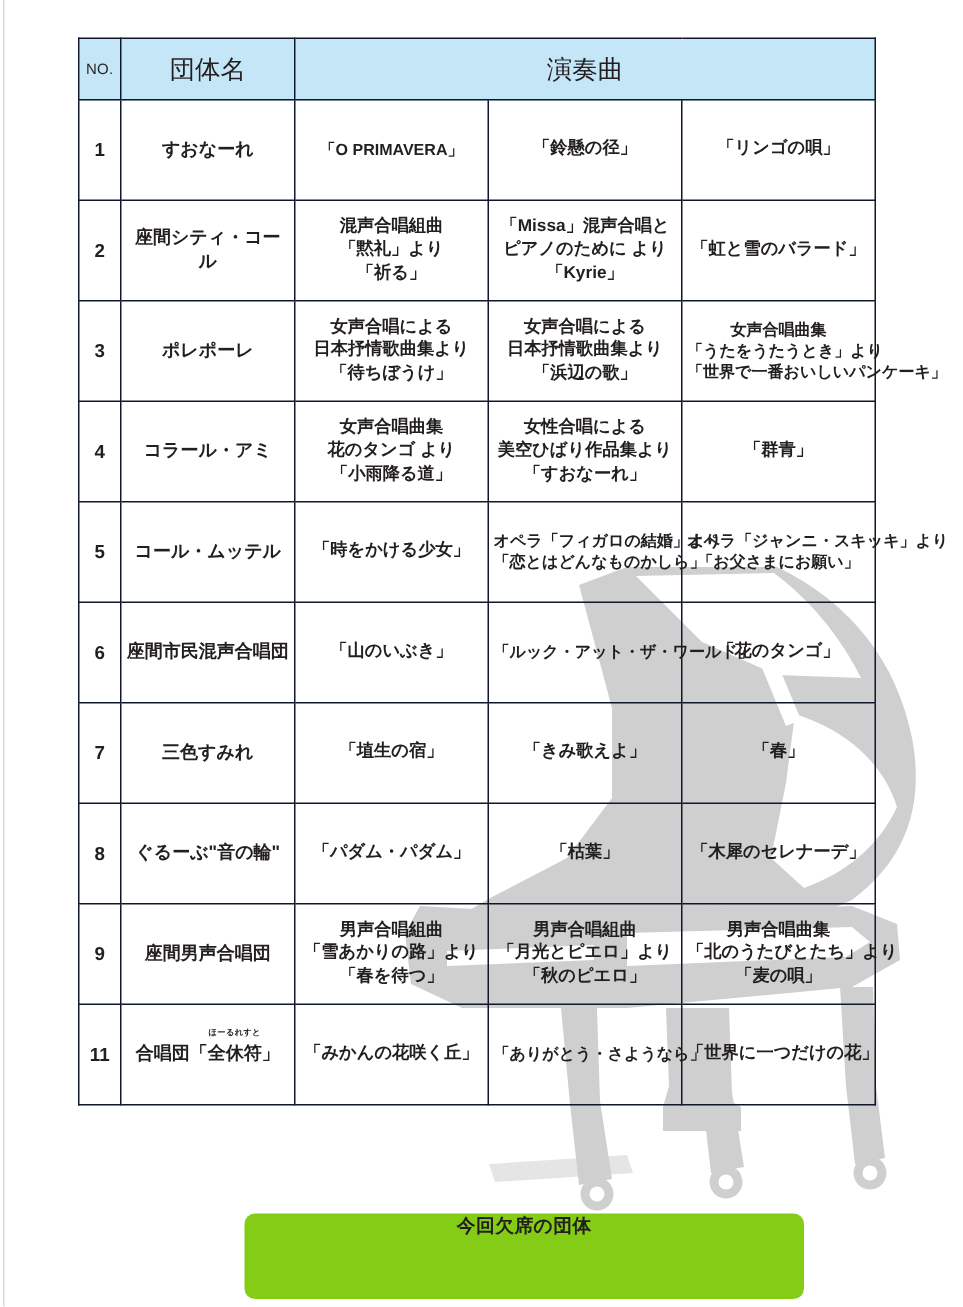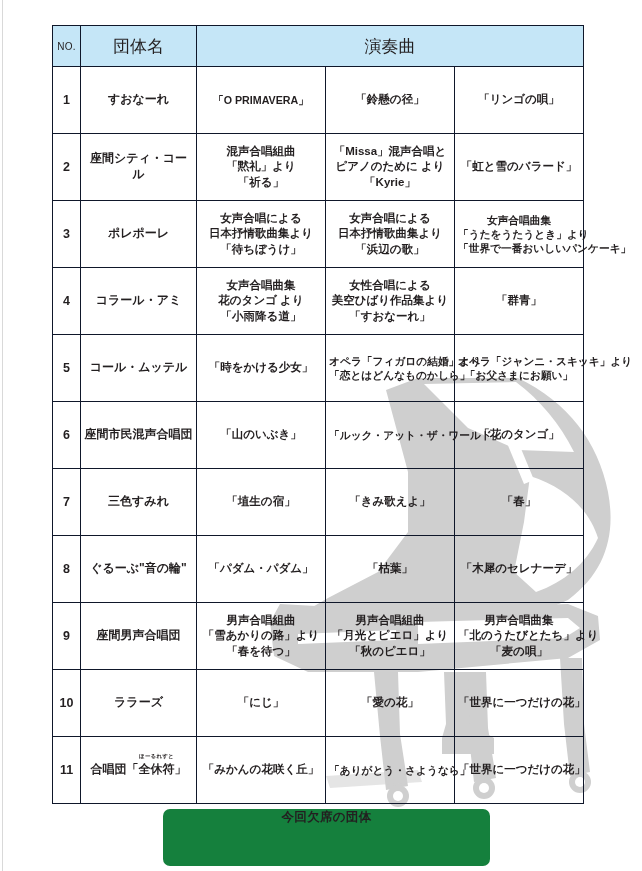--- a/index.html
+++ b/index.html
@@ -115,23 +115,23 @@
     letter-spacing: .2px;
     line-height: 1;
     text-align: center;
   }
 
   
   .absent-note {
     position: absolute;
     left: 163px;
     top: 809px;
-    width: 327px;
+    width: 373px;
     height: 57px;
-    background: #15803d;
+    background: #84cc16;
     border-radius: 7px;
     z-index: 2;
     display: flex;
     flex-direction: column;
     align-items: center;
     justify-content: space-between;
     gap: 5px;
   }
   .absent-note .line {
     font-size: 12.5px;
@@ -333,33 +333,20 @@
           <span class="sl">「月光とピエロ」より</span>
           <span class="sl">「秋のピエロ」</span>
         </td>
         <td class="cell-song">
           <span class="sl">男声合唱曲集</span>
           <span class="sl">「北のうたびとたち」より</span>
           <span class="sl">「麦の唄」</span>
         </td>
       </tr>
       <tr>
-        <td class="cell-no">10</td>
-        <td class="cell-group">ララーズ</td>
-        <td class="cell-song">
-          <span class="sl">「にじ」</span>
-        </td>
-        <td class="cell-song">
-          <span class="sl">「愛の花」</span>
-        </td>
-        <td class="cell-song">
-          <span class="sl">「世界に一つだけの花」</span>
-        </td>
-      </tr>
-      <tr>
         <td class="cell-no">11</td>
         <td class="cell-group"><span>合唱団「</span><span class="ruby-wrap"><span class="rt">ほーるれすと</span><span>全休符</span></span><span>」</span></td>
         <td class="cell-song">
           <span class="sl">「みかんの花咲く丘」</span>
         </td>
         <td class="cell-song tight">
           <span class="sl">「ありがとう・さようなら」</span>
         </td>
         <td class="cell-song">
           <span class="sl">「世界に一つだけの花」</span>

